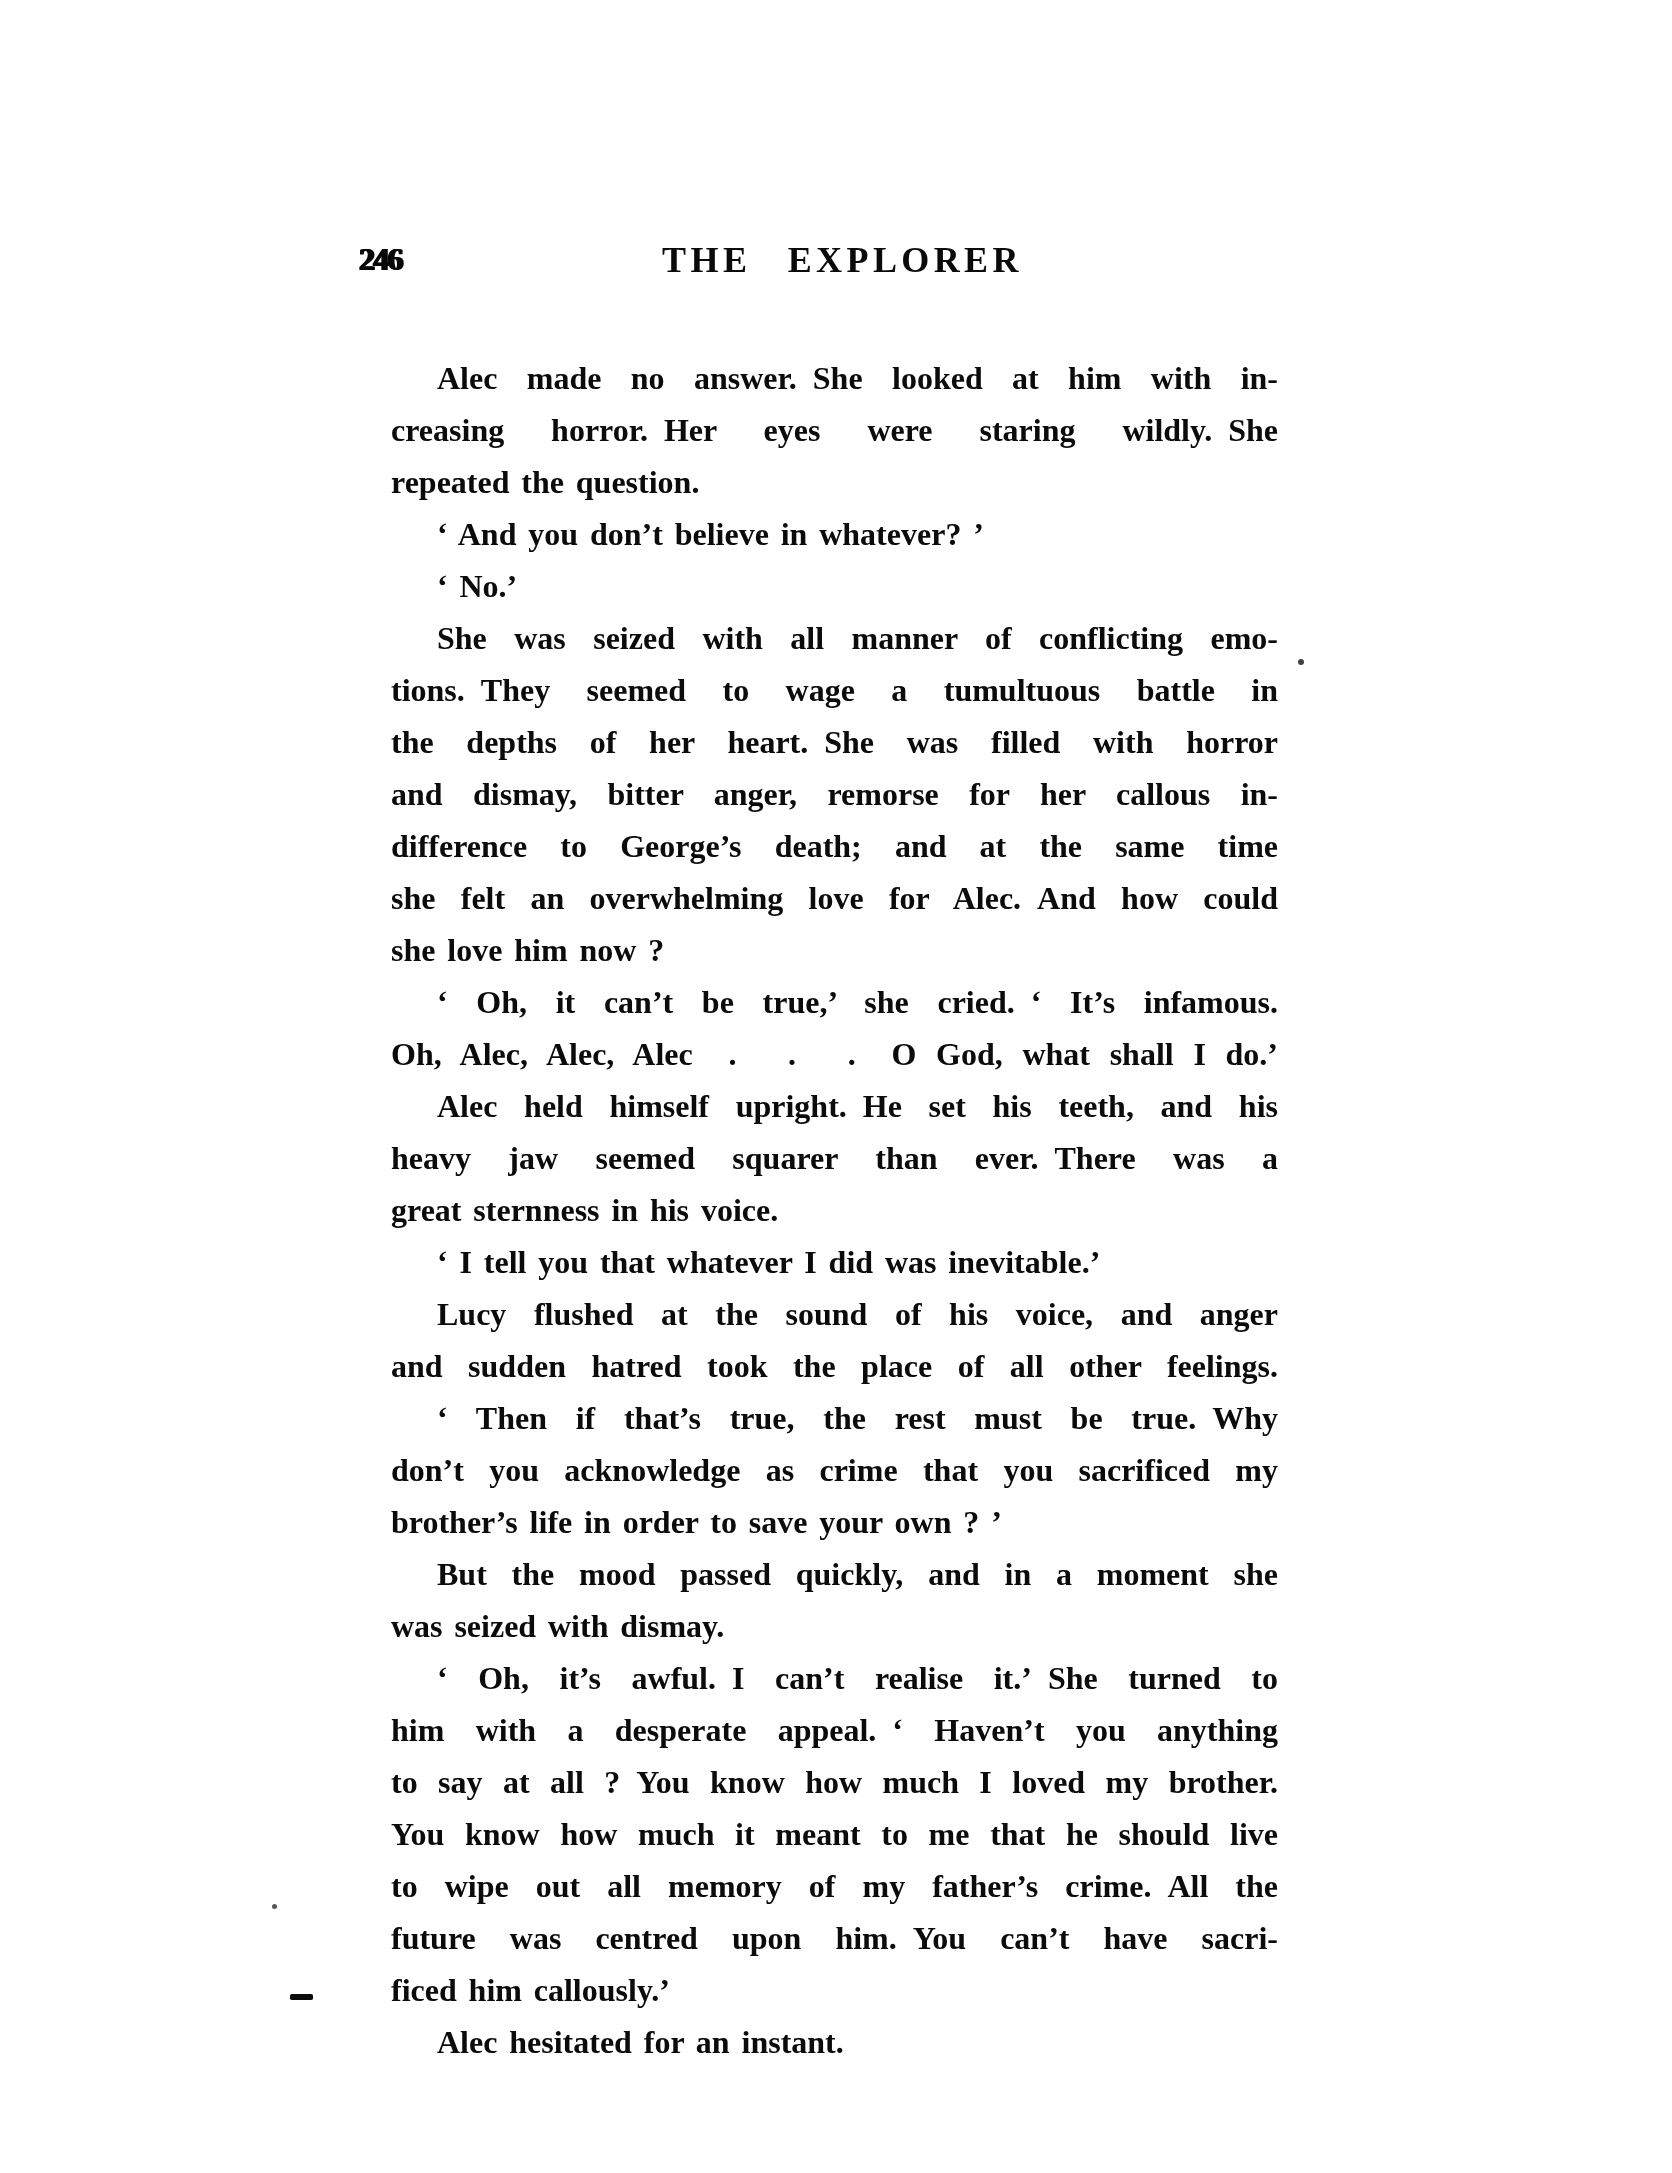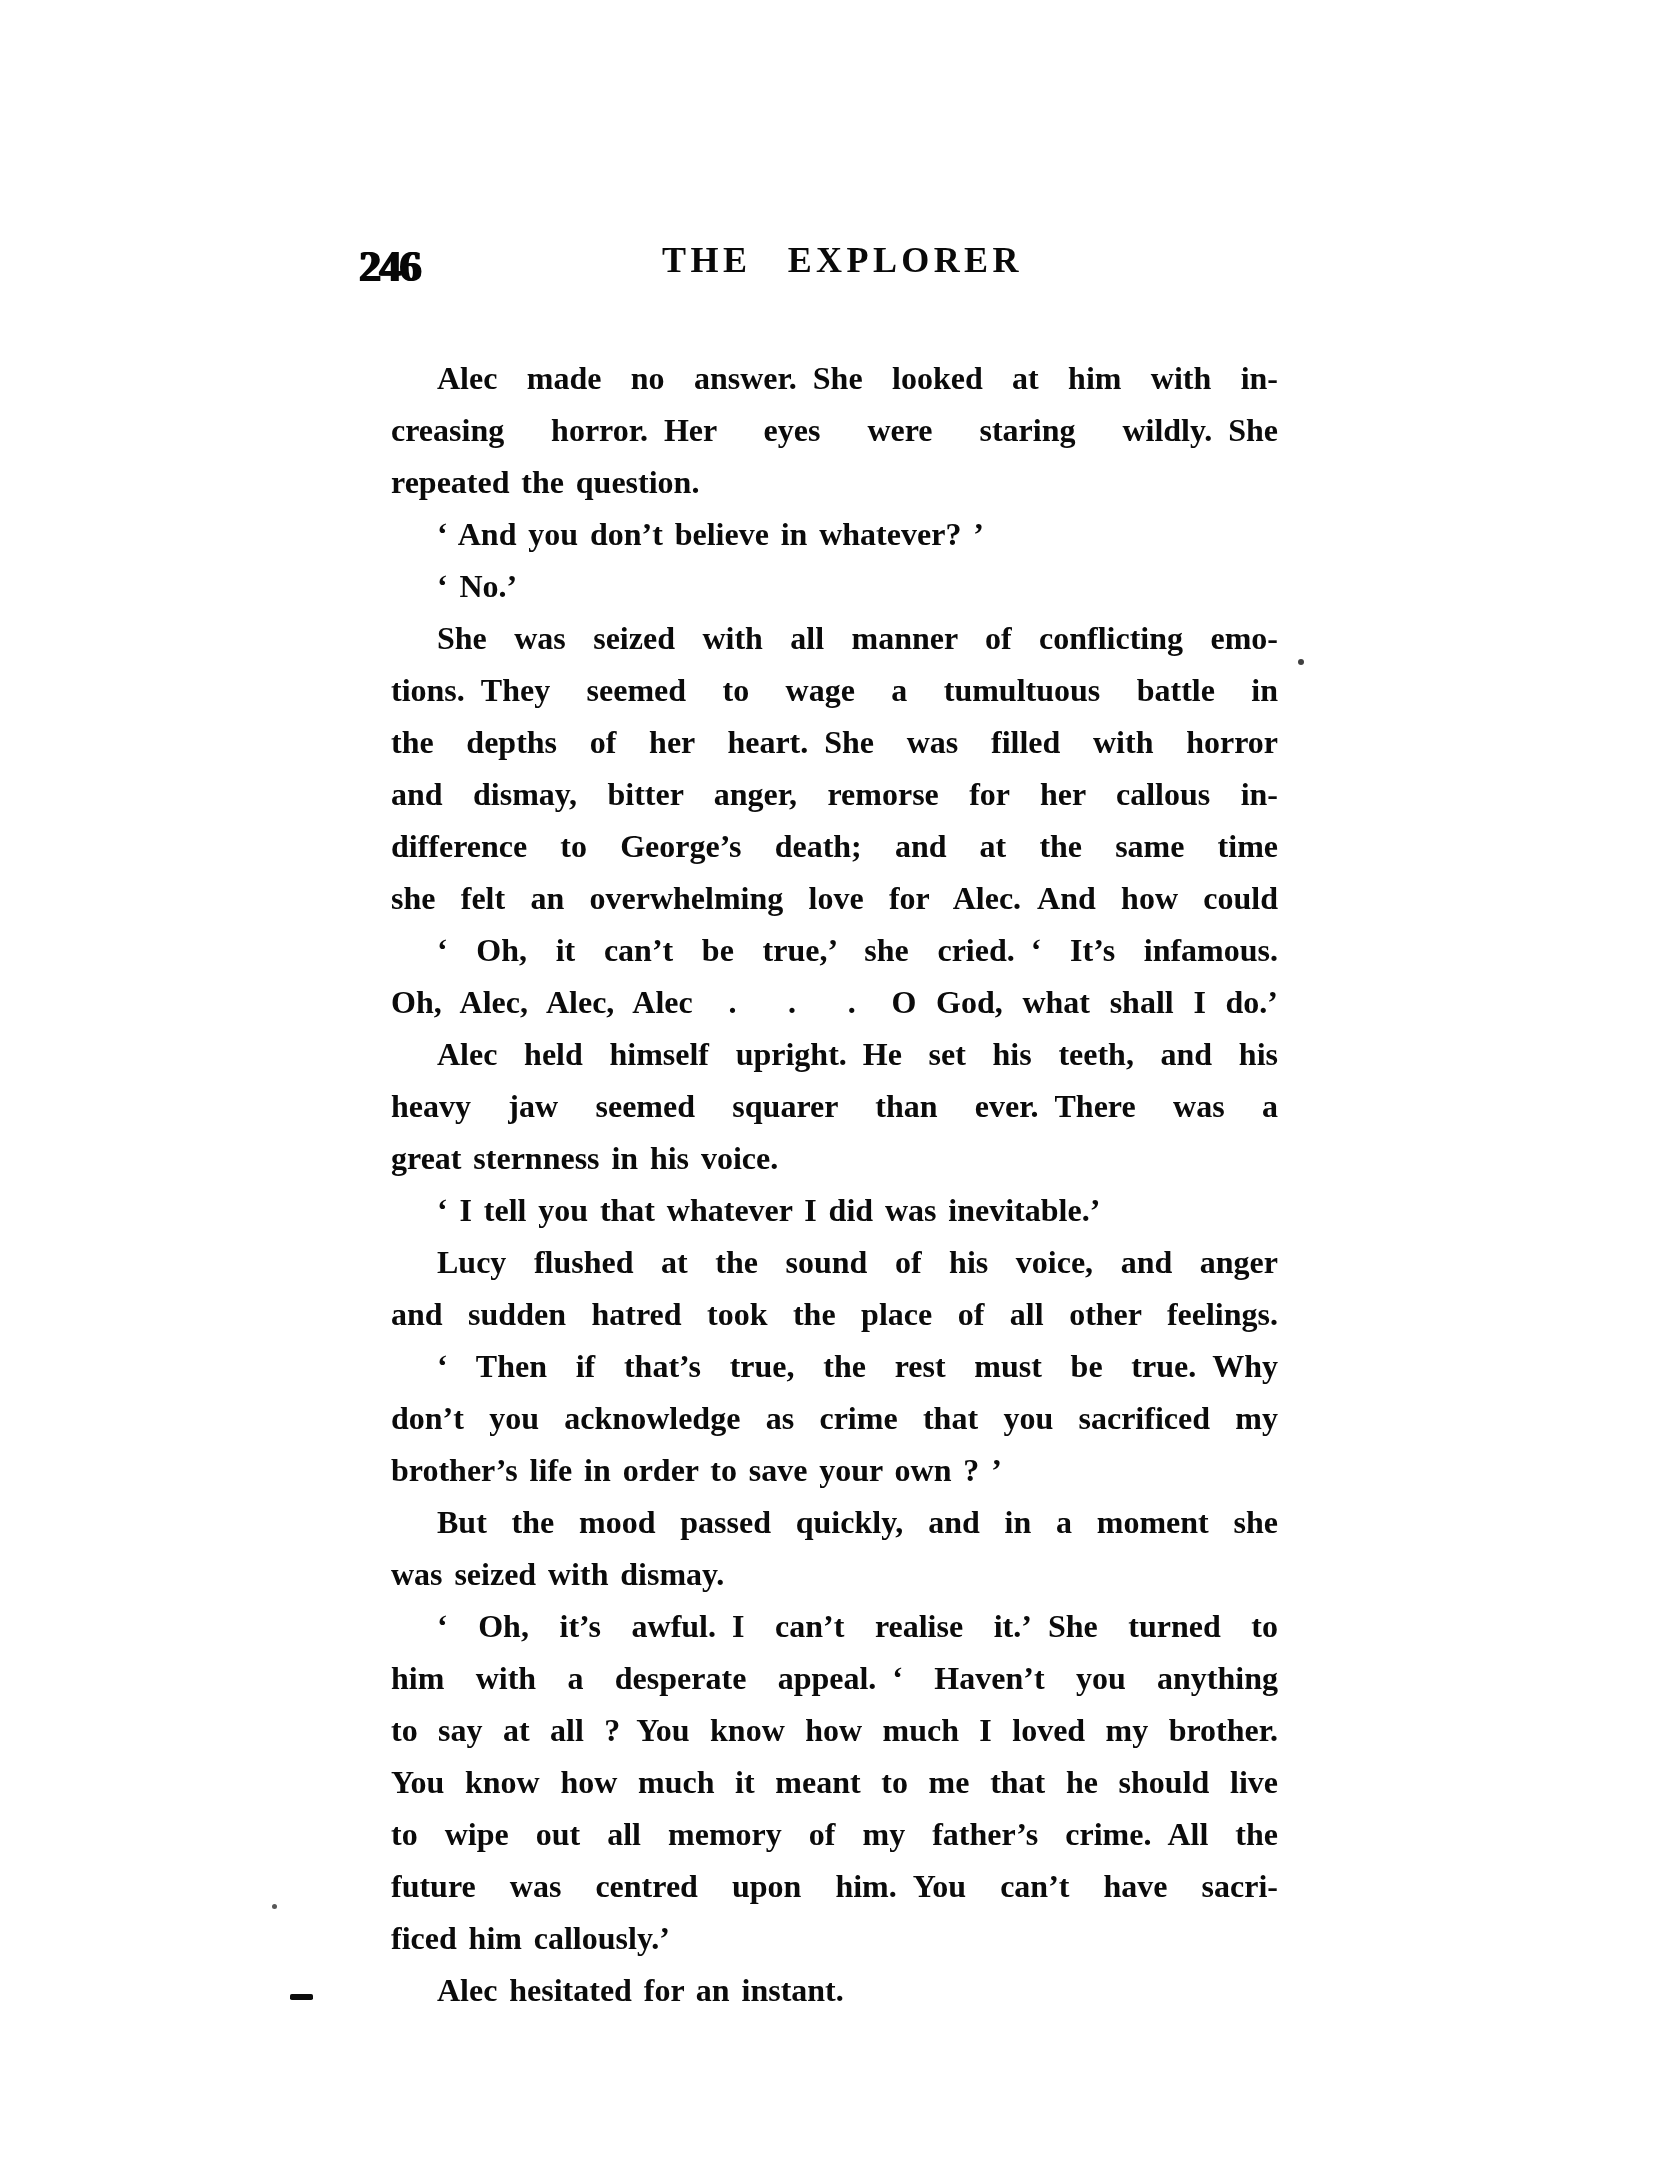--- a/index.html
+++ b/index.html
@@ -16,21 +16,21 @@
     color: #0a0a0a;
   }
   .header {
     position: absolute;
     top: 239px; left: 391px; width: 887px;
     height: 46px;
   }
   .pagenum {
     position: absolute;
     left: -32px; top: 1.8px;
-    font-size: 44px; font-weight: 700;
+    font-size: 32px; font-weight: 700;
     letter-spacing: -1.8px;
     color: #070707;
     text-shadow: 1.3px 0 0 #070707, -0.9px 0 0 #070707;
   }
   .running-title {
     display: block;
     text-align: center;
     font-size: 36px; font-weight: 700;
     letter-spacing: 4.4px;
     word-spacing: 23px;
@@ -84,20 +84,21 @@
       <div class="line justify">creasing horror. Her eyes were staring wildly. She</div>
       <div class="line">repeated the question.</div>
       <div class="line indent">‘ And you don’t believe in whatever? ’</div>
       <div class="line indent">‘ No.’</div>
       <div class="line indent justify">She was seized with all manner of conflicting emo-</div>
       <div class="line justify">tions. They seemed to wage a tumultuous battle in</div>
       <div class="line justify">the depths of her heart. She was filled with horror</div>
       <div class="line justify">and dismay, bitter anger, remorse for her callous in-</div>
       <div class="line justify">difference to George’s death; and at the same time</div>
       <div class="line justify">she felt an overwhelming love for Alec. And how could</div>
+      <div class="line">she love him now ?</div>
       <div class="line indent justify">‘ Oh, it can’t be true,’ she cried. ‘ It’s infamous.</div>
       <div class="line justify">Oh, Alec, Alec, Alec  .   .   .  O God, what shall I do.’</div>
       <div class="line indent justify">Alec held himself upright. He set his teeth, and his</div>
       <div class="line justify">heavy jaw seemed squarer than ever. There was a</div>
       <div class="line">great sternness in his voice.</div>
       <div class="line indent">‘ I tell you that whatever I did was inevitable.’</div>
       <div class="line indent justify">Lucy flushed at the sound of his voice, and anger</div>
       <div class="line justify">and sudden hatred took the place of all other feelings.</div>
       <div class="line indent justify">‘ Then if that’s true, the rest must be true. Why</div>
       <div class="line justify">don’t you acknowledge as crime that you sacrificed my</div>

